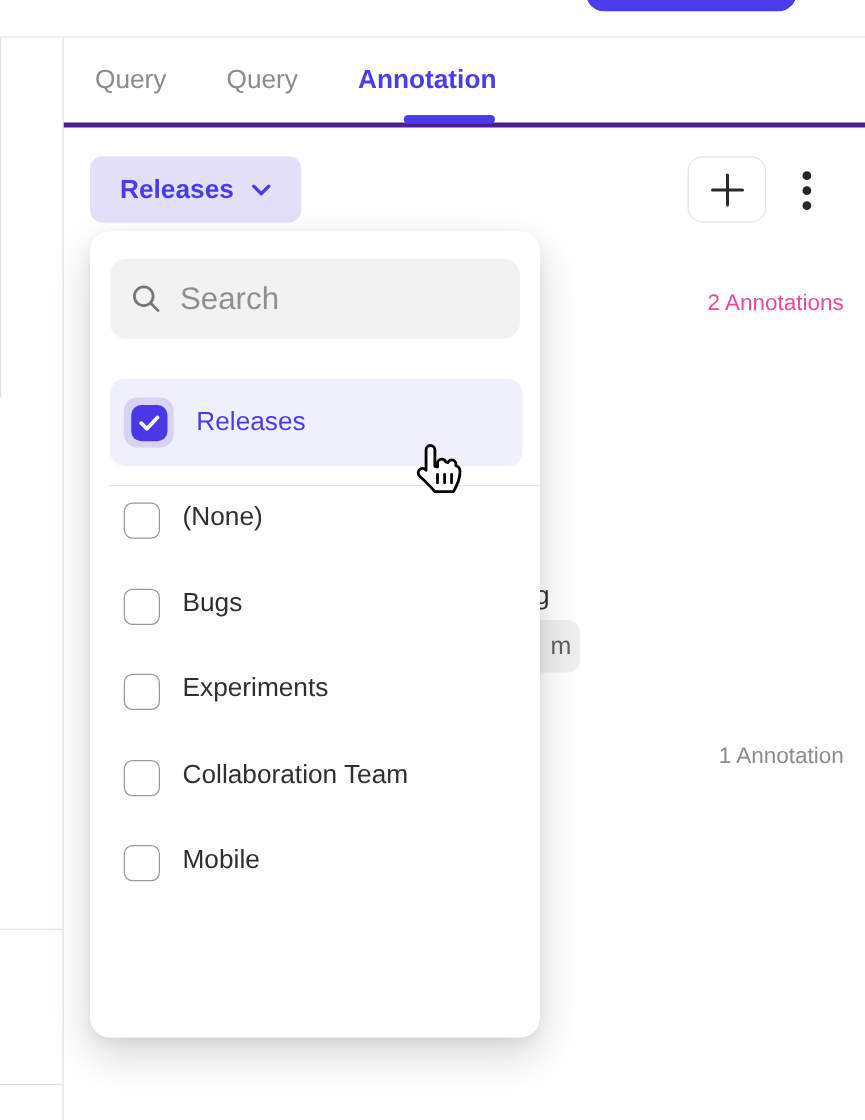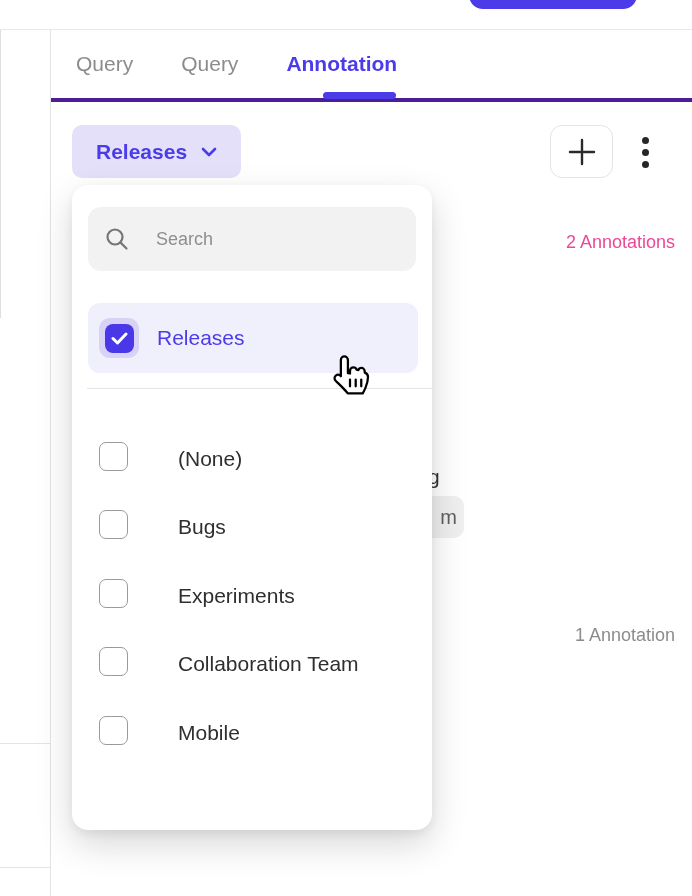--- a/index.html
+++ b/index.html
@@ -51,21 +51,21 @@
   }
   .kebab-btn {
     position:absolute; left:632px; top:127px; width:26px; height:50px;
     background:none; border:none; cursor:pointer;
     display:flex; flex-direction:column; align-items:center; justify-content:center; gap:5px;
   }
   .kebab-btn i { width:7px; height:7px; border-radius:50%; background:#262626; }
 
   
   .count-1 { position:absolute; right:17px; top:232px; font-size:18px; color:#ec4899; }
-  .count-2 { position:absolute; right:17px; top:594px; font-size:18px; color:#8c8c8c;margin-top:31px; }
+  .count-2 { position:absolute; right:17px; top:594px; font-size:18px; color:#8c8c8c; }
   .frag-title {
     position:absolute; left:428px; top:464px; font-size:21px; font-weight:500; color:#333;
     z-index:1; line-height:26px;
   }
   .frag-badge {
     position:absolute; left:408px; top:496px; width:56px; height:42px;
     background:#efefef; border-radius:10px; z-index:1;
     display:flex; align-items:center; justify-content:flex-end; padding-right:7px;
     font-size:20px; color:#5f5f5f;
   }
@@ -76,40 +76,40 @@
     background:#fff; border-radius:16px; z-index:5;
     box-shadow:0 4px 10px rgba(0,0,0,.06), 0 14px 36px rgba(0,0,0,.16);
   }
   .search {
     position:absolute; left:16px; right:16px; top:22px; height:64px;
     background:#f2f2f2; border-radius:13px;
     display:flex; align-items:center; gap:14px; padding:0 16px;
   }
   .search input {
     flex:1; border:none; background:transparent; outline:none;
-    font-size:18px; color:#333; font-family:inherit; min-width:0;margin-left:12px;
+    font-size:25px; color:#333; font-family:inherit; min-width:0;
   }
   .search input::placeholder { color:#8f8f8f; }
   .sel-row {
     position:absolute; left:16px; top:118px; width:330px; height:70px;
     background:#f0effc; border-radius:12px;
     display:flex; align-items:center; cursor:pointer;
   }
   .halo {
     margin-left:11px; width:40px; height:40px; border-radius:11px;
     background:#d8d2f7; display:flex; align-items:center; justify-content:center;
   }
   .cb-checked {
     width:29px; height:29px; border-radius:8px; background:#4a38e8;
     display:flex; align-items:center; justify-content:center;
   }
   .sel-row .lbl { margin-left:18px; font-size:21px; font-weight:500; color:#4b3be8; }
   .sep { position:absolute; left:15px; right:0; top:203px; height:1px; background:#e5e5e5; }
   .options { position:absolute; left:0; right:0; top:217px; }
-  .opt { height:68.5px; display:flex; align-items:flex-end; cursor:pointer;gap:32px; }
+  .opt { height:68.5px; display:flex; align-items:flex-start; cursor:pointer; }
   .cb {
     margin-left:27px; width:29px; height:29px; background:#fff;
     border:1.5px solid #9a9a9a; border-radius:7px; flex:0 0 auto;
   }
   .opt .lbl { margin-left:18px; font-size:21px; color:#2f2f2f; }
 
   
   .cursor { position:absolute; left:329px; top:353px; z-index:10; pointer-events:none; }
 </style>
 </head>

